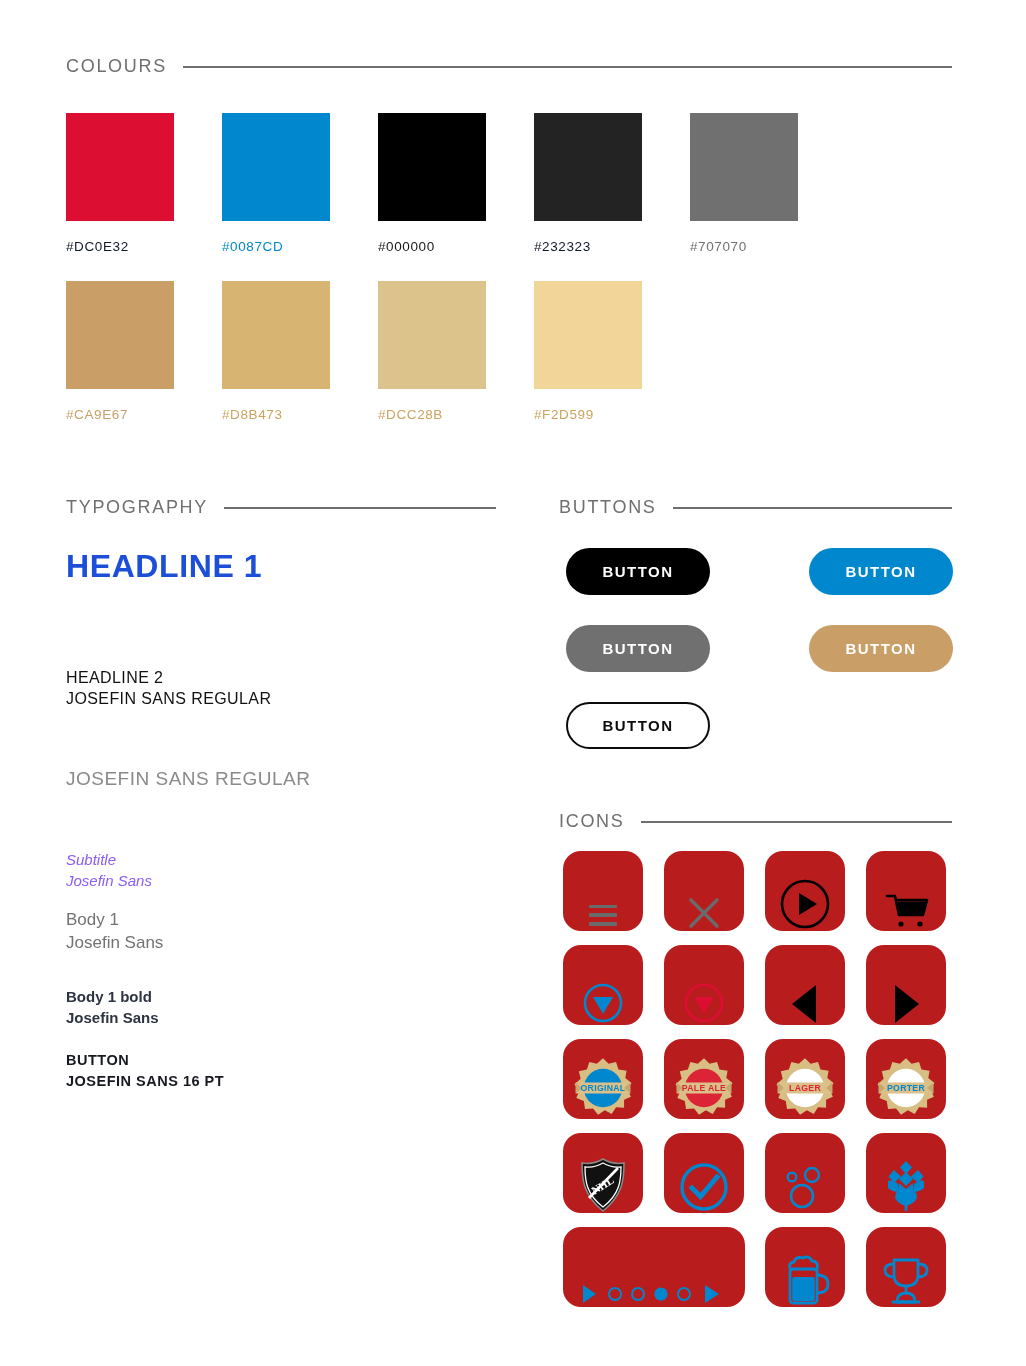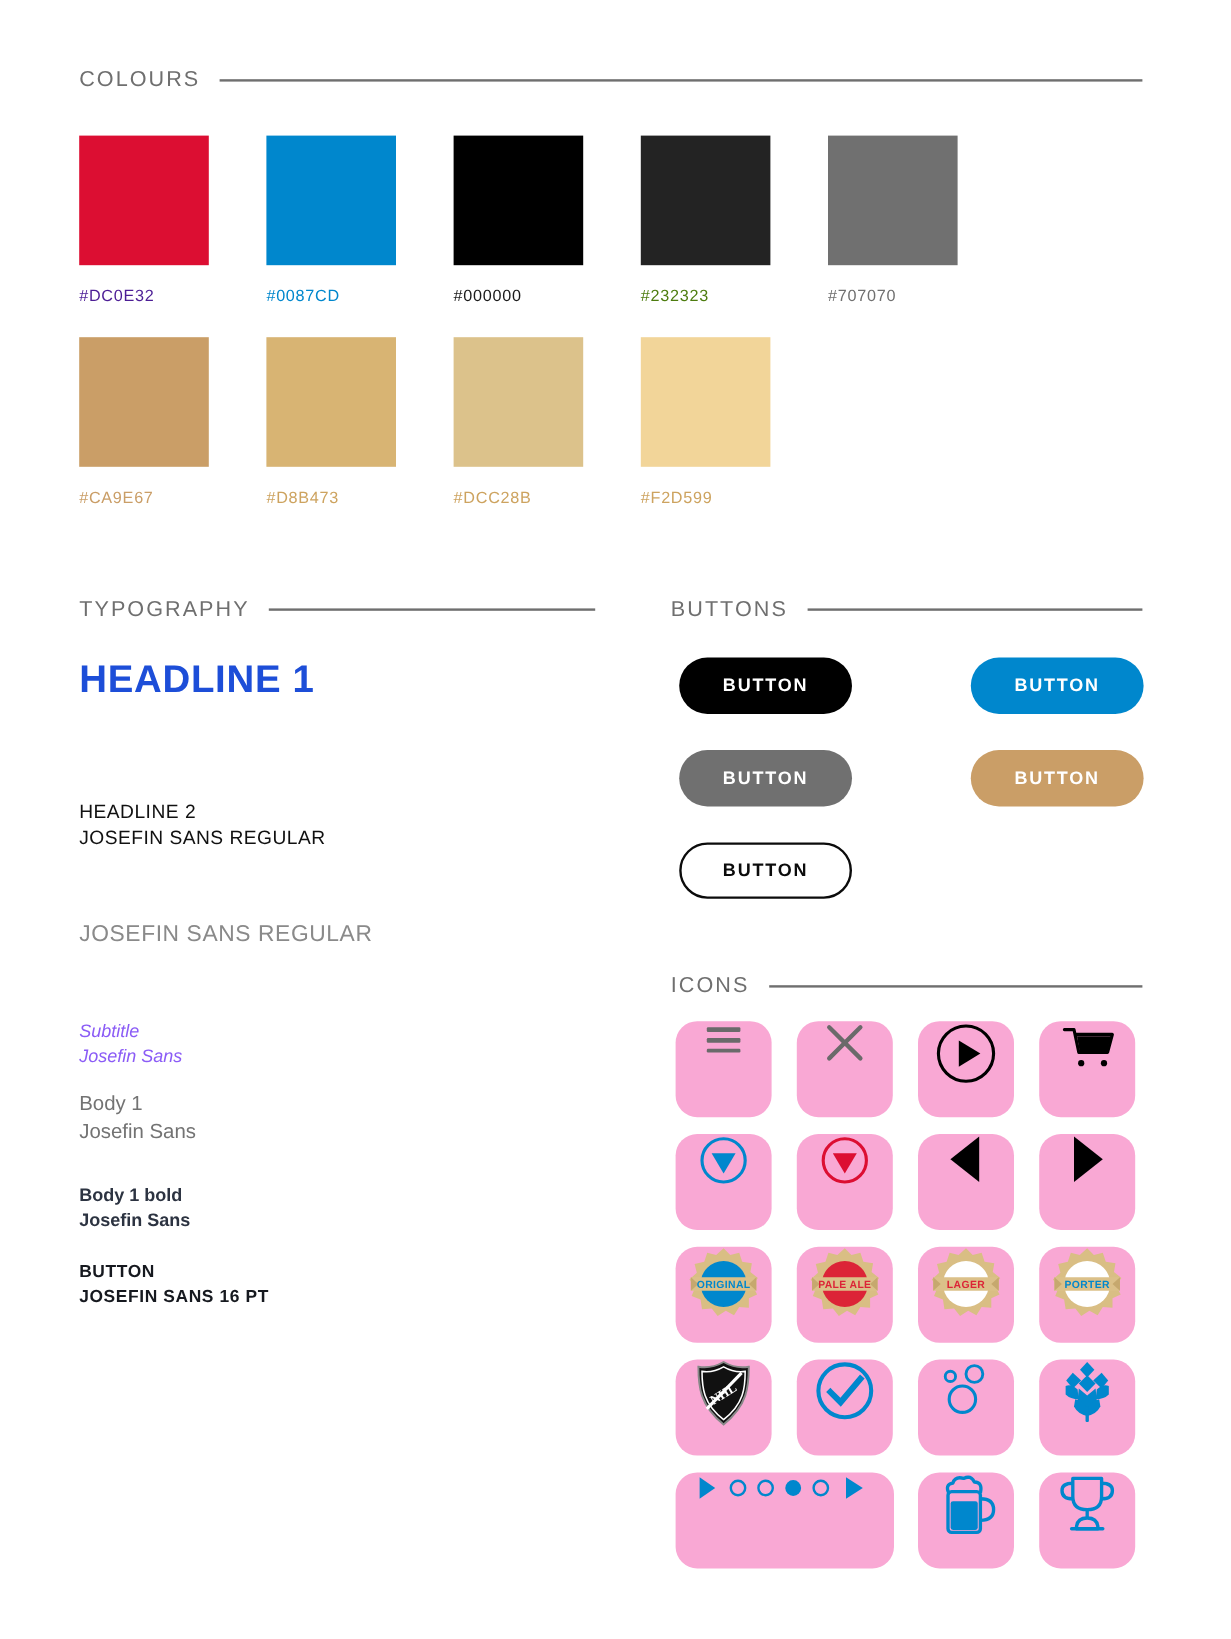--- a/index.html
+++ b/index.html
@@ -74,23 +74,23 @@
     font-family: "Liberation Sans", sans-serif;
   }
   .btn.outline {
     background: #ffffff; color: #0b0b0b; border: 2.5px solid #0b0b0b;
   }
 
   
   .icon-tile {
     position: absolute;
     width: 80px; height: 80px;
-    background: #f9a8d4;
+    background: #b91c1c;
     border-radius: 18px;
-    display: flex; align-items: flex-start; justify-content: center;
+    display: flex; align-items: flex-end; justify-content: center;
   }
   .icon-tile.wide { width: 182px; }
 
   .hamburger span {
     display: block; width: 28px; height: 3.6px;
     background: #6a6a6a; margin: 5.2px 0; border-radius: 1px;
   }
 </style>
 </head>
 <body>
@@ -98,33 +98,33 @@
 <div class="page">
 
   <div class="sec-head" style="left:66px; top:56px; width:886px;">
     <div class="sec-title">COLOURS</div>
     <div class="sec-rule"></div>
   </div>
 
   <div class="swatch-row" style="left:66px; top:113px;">
     <div class="swatch">
       <div class="chip" style="background:#DC0E32"></div>
-      <div class="hexlabel" style="color:#4c1d95">#DC0E32</div>
+      <div class="hexlabel" style="color:#0f172a">#DC0E32</div>
     </div>
     <div class="swatch">
       <div class="chip" style="background:#0087CD"></div>
       <div class="hexlabel" style="color:#0087CD">#0087CD</div>
     </div>
     <div class="swatch">
       <div class="chip" style="background:#000000"></div>
       <div class="hexlabel" style="color:#1a1a1a">#000000</div>
     </div>
     <div class="swatch">
       <div class="chip" style="background:#232323"></div>
-      <div class="hexlabel" style="color:#4d7c0f">#232323</div>
+      <div class="hexlabel" style="color:#0f172a">#232323</div>
     </div>
     <div class="swatch">
       <div class="chip" style="background:#707070"></div>
       <div class="hexlabel" style="color:#707070">#707070</div>
     </div>
   </div>
 
   <div class="swatch-row" style="left:66px; top:281px;">
     <div class="swatch">
       <div class="chip" style="background:#CA9E67"></div>

